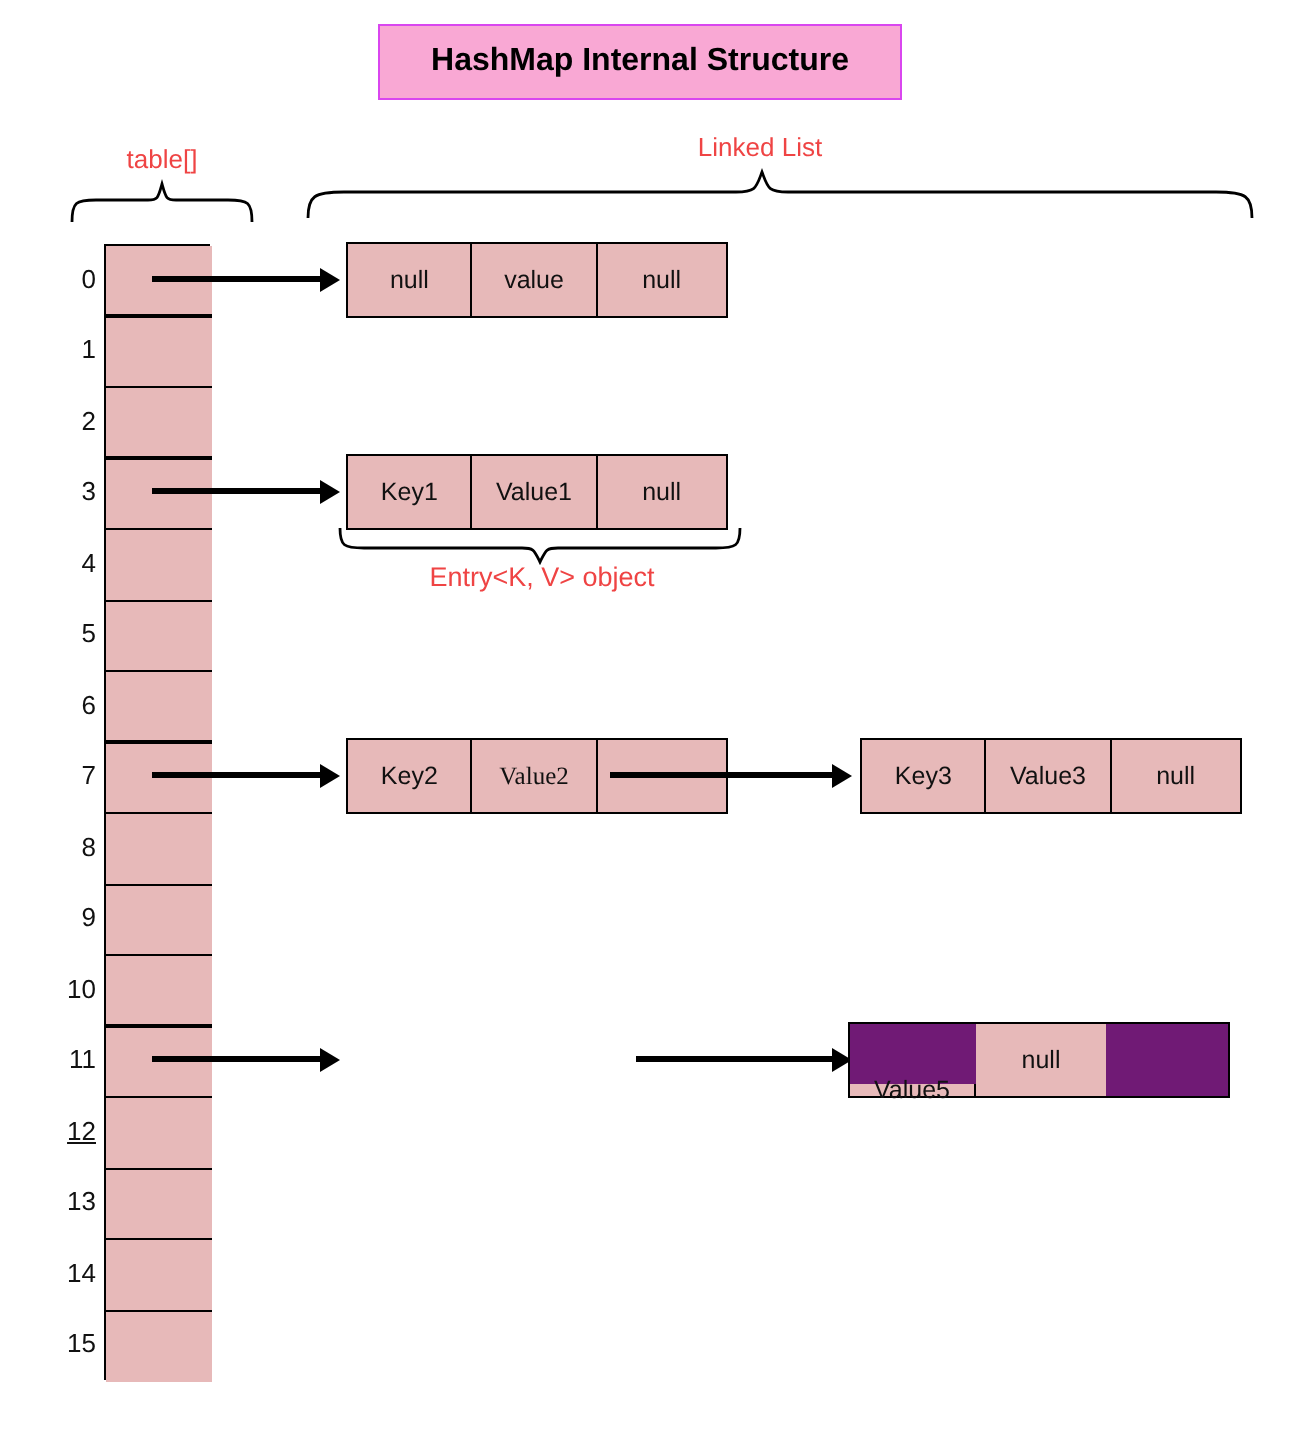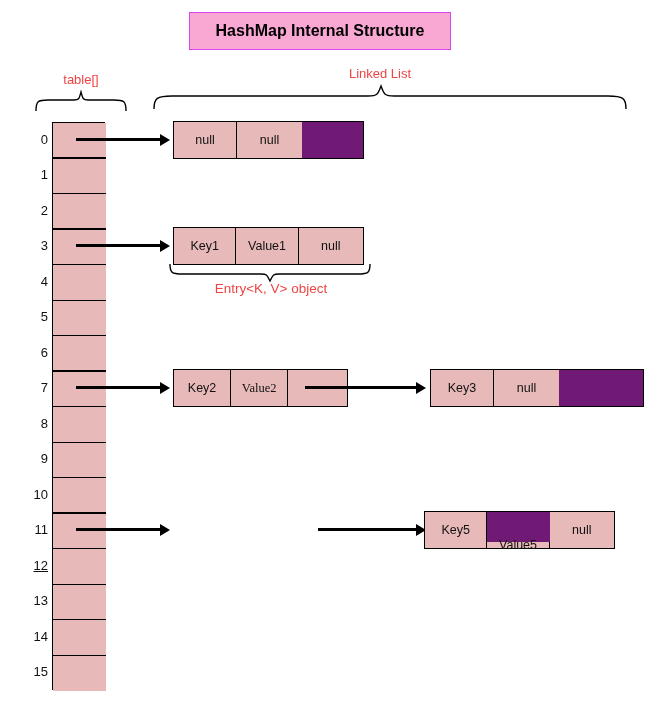--- a/index.html
+++ b/index.html
@@ -181,55 +181,56 @@
   <div class="abs idx-label" style="top:558px;text-decoration:underline;">12</div>
   <div class="abs idx-label" style="top:593px;">13</div>
   <div class="abs idx-label" style="top:629px;">14</div>
   <div class="abs idx-label" style="top:664px;">15</div>
 
   <div class="arrow-line" style="left:76px; top:138px; width:86px;"></div>
   <div class="arrow-head" style="left:160px; top:133.5px;"></div>
 
   <div class="node" style="left:173px; top:121px; width:191px;">
     <div class="node-cell" style="width:63px;">null</div>
+    <div class="node-cell" style="width:63px;">value</div>
     <div class="node-cell" style="width:65px;">null</div>
   </div>
 
   <div class="arrow-line" style="left:76px; top:244px; width:86px;"></div>
   <div class="arrow-head" style="left:160px; top:239.5px;"></div>
 
   <div class="node" style="left:173px; top:227px; width:191px;">
     <div class="node-cell" style="width:63px;">Key1</div>
     <div class="node-cell" style="width:63px;">Value1</div>
     <div class="node-cell" style="width:65px;">null</div>
   </div>
 
   <div class="arrow-line" style="left:76px; top:386px; width:86px;"></div>
   <div class="arrow-head" style="left:160px; top:381.5px;"></div>
 
-  <div class="node" style="left:173px; top:369px; width:175px;">
+  <div class="node" style="left:173px; top:369px; width:191px;">
     <div class="node-cell" style="width:63px;">Key2</div>
     <div class="node-cell" style="width:63px;font-family:Liberation Serif, serif;">Value2</div>
     <div class="node-cell" style="width:65px;"></div>
   </div>
 
   <div class="arrow-line" style="left:305px; top:386px; width:113px;"></div>
   <div class="arrow-head" style="left:416px; top:381.5px;"></div>
 
-  <div class="node" style="left:430px; top:369px; width:214px;">
+  <div class="node" style="left:430px; top:369px; width:191px;">
     <div class="node-cell" style="width:63px;">Key3</div>
+    <div class="node-cell" style="width:63px;">Value3</div>
     <div class="node-cell" style="width:65px;">null</div>
   </div>
 
   <div class="arrow-line" style="left:76px; top:528px; width:86px;"></div>
   <div class="arrow-head" style="left:160px; top:523.5px;"></div>
 
 
   <div class="arrow-line" style="left:318px; top:528px; width:100px;"></div>
   <div class="arrow-head" style="left:416px; top:523.5px;"></div>
 
   <div class="node" style="left:424px; top:511px; width:191px;">
-    <div class="node-cell" style="width:63px;">Key5</div>
     <div class="node-cell" style="width:63px;margin-top:30px;">Value5</div>
     <div class="node-cell" style="width:65px;">null</div>
   </div>
 
 </div>
 
 </body></html>

